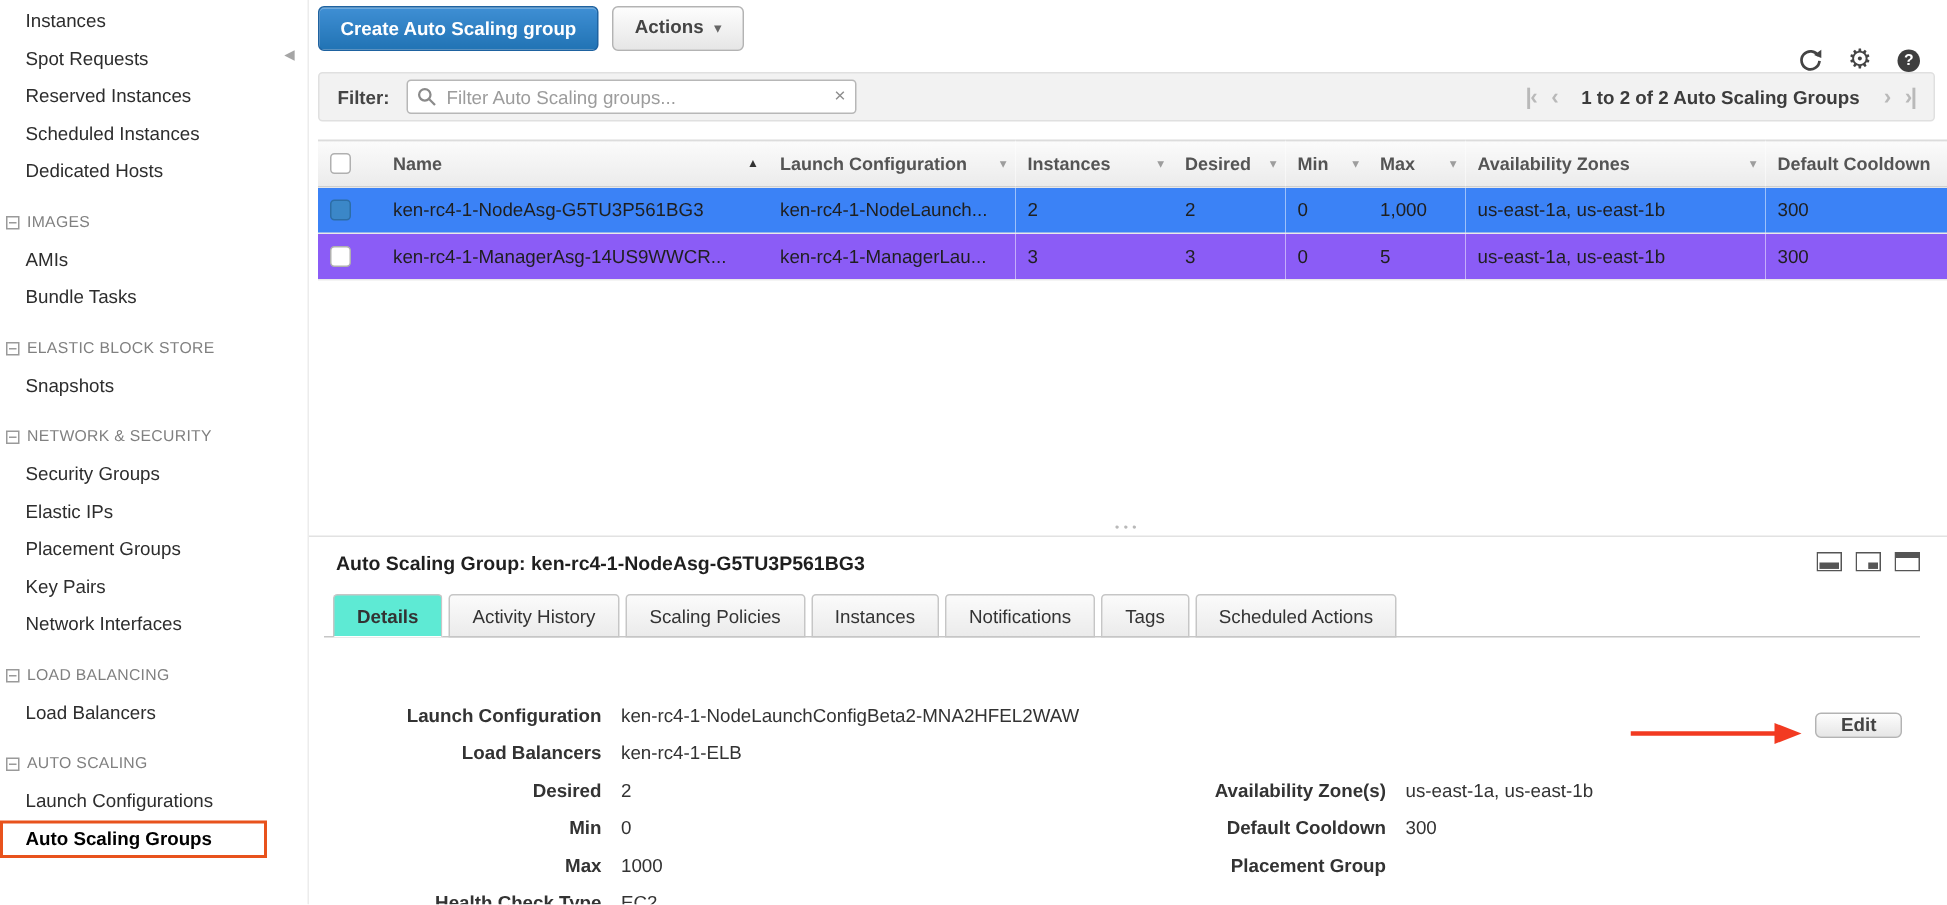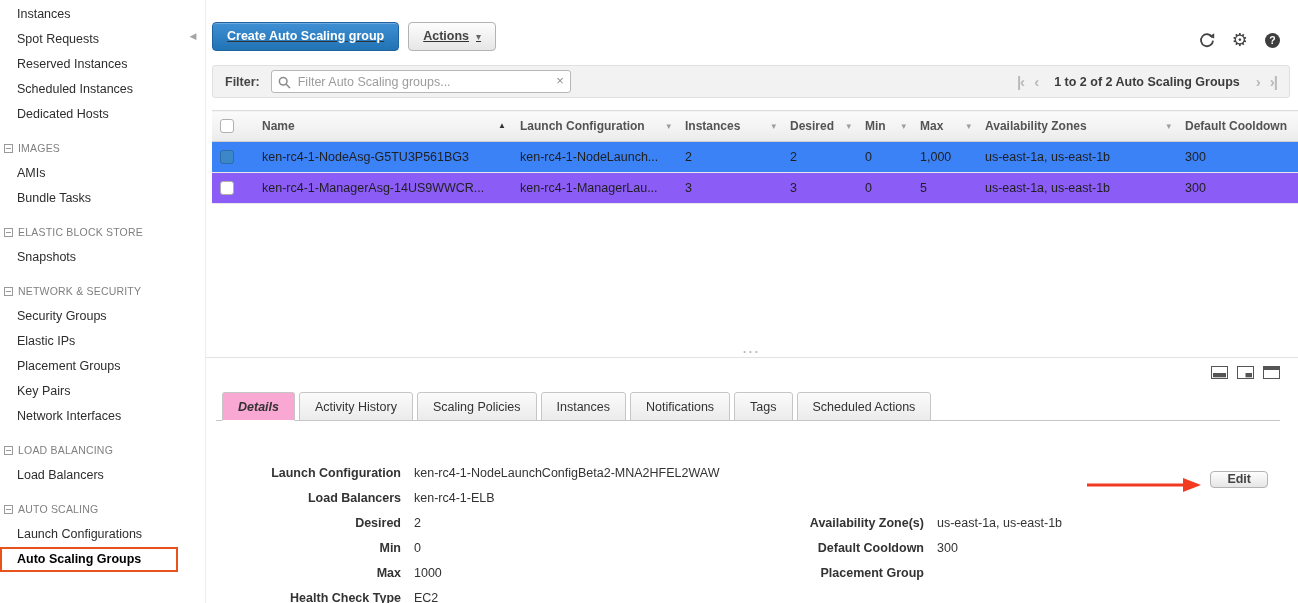--- a/index.html
+++ b/index.html
@@ -19,21 +19,21 @@
   .cbox { width: 9px; height: 9px; border: 1px solid #9a9a9a; background: #fff; position: relative; flex: none; }
   .cbox::after { content: ''; position: absolute; left: 1px; right: 1px; top: 3px; height: 1px; background: #9a9a9a; }
 
   .gutter { width: 22px; flex: none; border-right: 1px solid #ececec; }
   .collapse-btn { margin-top: 26px; width: 18px; height: 20px; display: flex; align-items: center; justify-content: center; color: #a5a5a5; font-size: 9px; cursor: pointer; }
 
   
   .main { flex: 1; min-width: 0; display: flex; flex-direction: column; position: relative; }
   .top-section { height: 346px; flex: none; overflow: hidden; position: relative; padding-left: 6px; }
 
-  .toolbar { padding-top: 22px; display: flex; gap: 9px; text-decoration: underline; }
+  .toolbar { padding-top: 4px; display: flex; gap: 9px; }
   .btn { font-family: inherit; font-size: 12.5px; font-weight: bold; border-radius: 4px; padding: 6px 14px; cursor: pointer; line-height: 15px; }
   .btn-primary { color: #fff; background: linear-gradient(#3f8fd4, #2173b4); border: 1px solid #1e62a0; box-shadow: inset 0 1px 0 rgba(255,255,255,.25); }
   .btn-default { color: #444; background: linear-gradient(#fdfdfd, #e6e6e6); border: 1px solid #b3b3b3; }
   .caret { margin-left: 7px; font-size: 10px; color: #666; }
 
   .toolbar-icons { position: absolute; top: 32px; right: 18px; display: flex; align-items: center; gap: 17px; }
   .icon-btn { cursor: pointer; display: flex; align-items: center; color: #444; }
   .gear-glyph { font-size: 18px; line-height: 16px; font-family: "DejaVu Sans", sans-serif; }
   .help-circle { width: 15px; height: 15px; border-radius: 50%; background: #3e3e3e; color: #fff; font-size: 10.5px; font-weight: bold; display: flex; align-items: center; justify-content: center; }
 
@@ -64,21 +64,21 @@
 
   
   .detail-panel { flex: 1; padding: 6px 18px 0 10px; position: relative; overflow: hidden; }
   .detail-header { display: flex; align-items: center; }
   .detail-title { font-size: 13px; font-weight: bold; color: #1f1f1f; margin: 4px 0 0 8px; }
   .layout-icons { margin-left: auto; display: flex; gap: 9px; margin-top: 2px; }
   .layout-icon { cursor: pointer; display: flex; }
 
   .tabs { display: flex; gap: 4px; margin-top: 13px; padding-left: 6px; border-bottom: 1px solid #c6c6c6; }
   .tab { font-size: 12.5px; color: #333; padding: 7px 15px 6px; background: linear-gradient(#fbfbfb, #ebebeb); border: 1px solid #c6c6c6; border-radius: 3px 3px 0 0; margin-bottom: -1px; cursor: pointer; white-space: nowrap; }
-  .tab.active { background: #f9a8d4; font-weight: bold; border-bottom-color: #fff; font-style: italic; }
+  .tab.active { background: #5eead4; font-weight: bold; border-bottom-color: #fff; }
 
   .tab-content { position: relative; }
   .edit-btn { position: absolute; top: 6px; right: 12px; padding: 0 16px; }
   .red-arrow { position: absolute; top: 11px; right: 78px; }
 
   .fields { display: flex; margin-top: 44px; }
   .col-left { width: 556px; flex: none; }
   .col-right { margin-top: 50px; }
   .field-row { display: flex; margin-bottom: 9px; line-height: 16px; }
   .field-label { font-weight: bold; font-size: 12.5px; color: #333; text-align: right; flex: none; }
@@ -234,20 +234,21 @@
           </tbody>
       </table>
     </div>
 
     <div class="splitter">
       <span class="grip">•••</span>
     </div>
 
     <div class="detail-panel">
       <div class="detail-header">
+        <h3 class="detail-title">Auto Scaling Group: ken-rc4-1-NodeAsg-G5TU3P561BG3</h3>
         <div class="layout-icons">
           <span class="layout-icon">
             <svg width="17" height="13">
                 <rect x="0.5" y="0.5" width="16" height="12" fill="#fff" stroke="#555"></rect>
                 <rect x="2" y="7" width="13" height="4.3" fill="#555"></rect>
               </svg>
           </span>
           <span class="layout-icon">
             <svg width="17" height="13">
                 <rect x="0.5" y="0.5" width="16" height="12" fill="#fff" stroke="#555"></rect>

